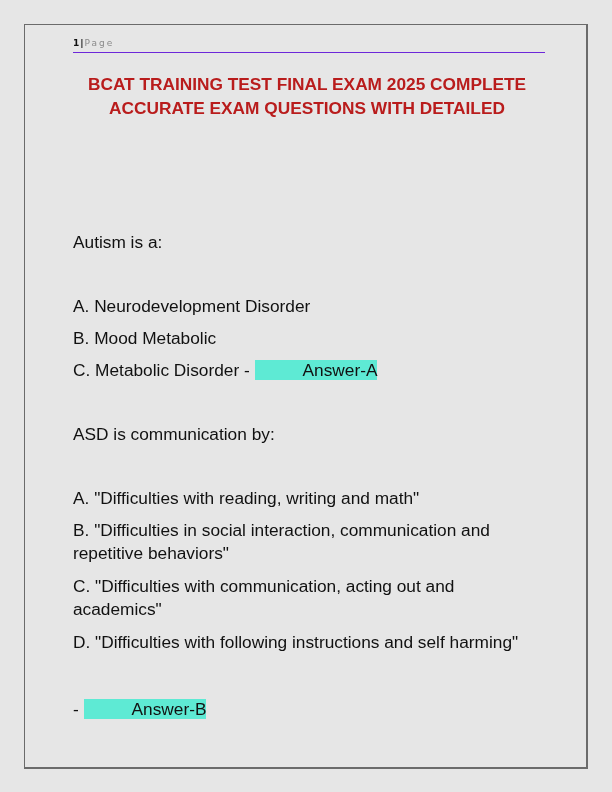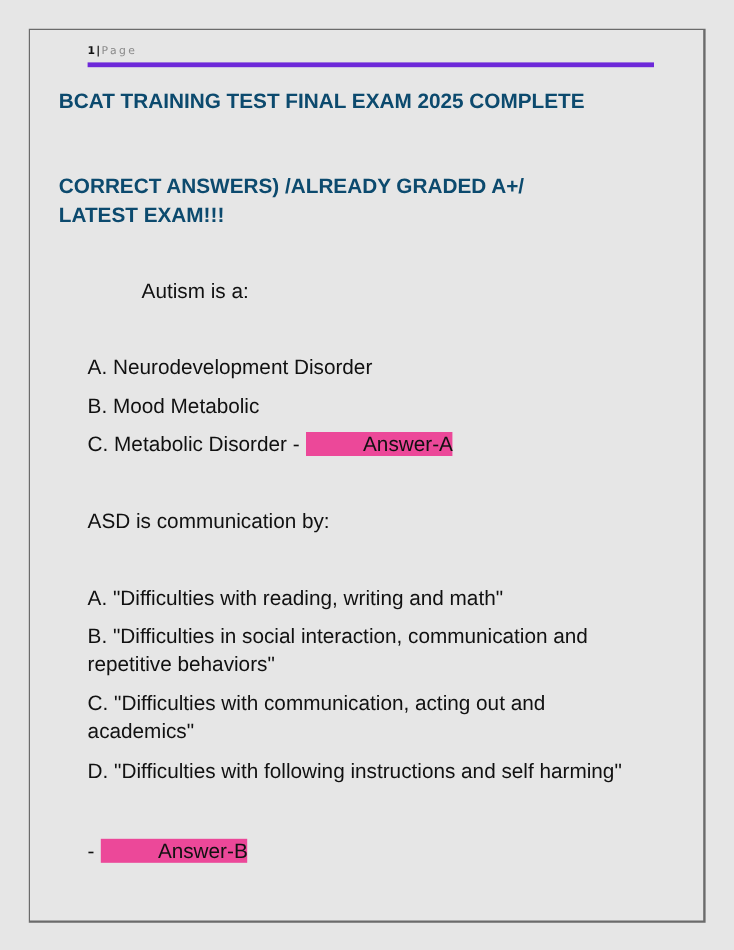--- a/index.html
+++ b/index.html
@@ -21,21 +21,21 @@
       border-bottom-width: 2px;
       background: #e6e6e6;
       box-sizing: content-box;
     }
     .header {
       position: absolute;
       left: 48px;
       top: 11px;
       width: 472px;
       height: 16px;
-      border-bottom: 4px solid #6d28d9;
+      border-bottom: 1px solid #6d28d9;
       font-family: "DejaVu Sans", sans-serif;
       font-size: 9px;
       line-height: 14px;
     }
     .header .num {
       font-weight: bold;
       color: #111;
     }
     .header .sep {
       font-weight: bold;
@@ -44,21 +44,22 @@
     }
     .header .word {
       color: #8a8a8a;
       letter-spacing: 2px;
     }
     .title {
       position: absolute;
       left: 24px;
       top: 48px;
       width: 516px;
-      color: #0c4a6e;
+      text-align: center;
+      color: #b91c1c;
       font-family: "Liberation Sans", sans-serif;
       font-weight: bold;
       font-size: 17.3px;
       line-height: 23.8px;
       margin: 0;
     }
     .body {
       position: absolute;
       left: 48px;
       top: 0;
@@ -67,43 +68,42 @@
       font-size: 17.3px;
       color: #111;
     }
     .line {
       position: absolute;
       left: 0;
       white-space: nowrap;
       line-height: 23px;
     }
     .hl {
-      background: #ec4899;
+      background: #5eead4;
       padding-left: 48px;
     }
   </style>
 </head>
 <body>
 
 <div class="page">
   <div class="header">
     <span class="num">1</span><span class="sep">|</span><span class="word">Page</span>
   </div>
 
   <h1 class="title">
     <span>BCAT TRAINING TEST FINAL EXAM 2025 COMPLETE</span><br>
+    <span>ACCURATE EXAM QUESTIONS WITH DETAILED</span><br>
     <br>
     <br>
-    <span>CORRECT ANSWERS) /ALREADY GRADED A+/</span><br>
-    <span>LATEST EXAM!!!</span>
   </h1>
 
   <div class="body">
 
-    <div class="line" style="top:206px;margin-left:45px;">Autism is a:</div>
+    <div class="line" style="top:206px;">Autism is a:</div>
     <div class="line" style="top:270px;">A. Neurodevelopment Disorder</div>
     <div class="line" style="top:302px;">B. Mood Metabolic</div>
     <div class="line" style="top:334px;"><span>C. Metabolic Disorder - </span><span class="hl">Answer-A</span></div>
 
     <div class="line" style="top:398px;">ASD is communication by:</div>
     <div class="line" style="top:462px;">A. "Difficulties with reading, writing and math"</div>
     <div class="line" style="top:494px;">B. "Difficulties in social interaction, communication and</div>
     <div class="line" style="top:517px;">repetitive behaviors"</div>
     <div class="line" style="top:550px;">C. "Difficulties with communication, acting out and</div>
     <div class="line" style="top:573px;">academics"</div>

